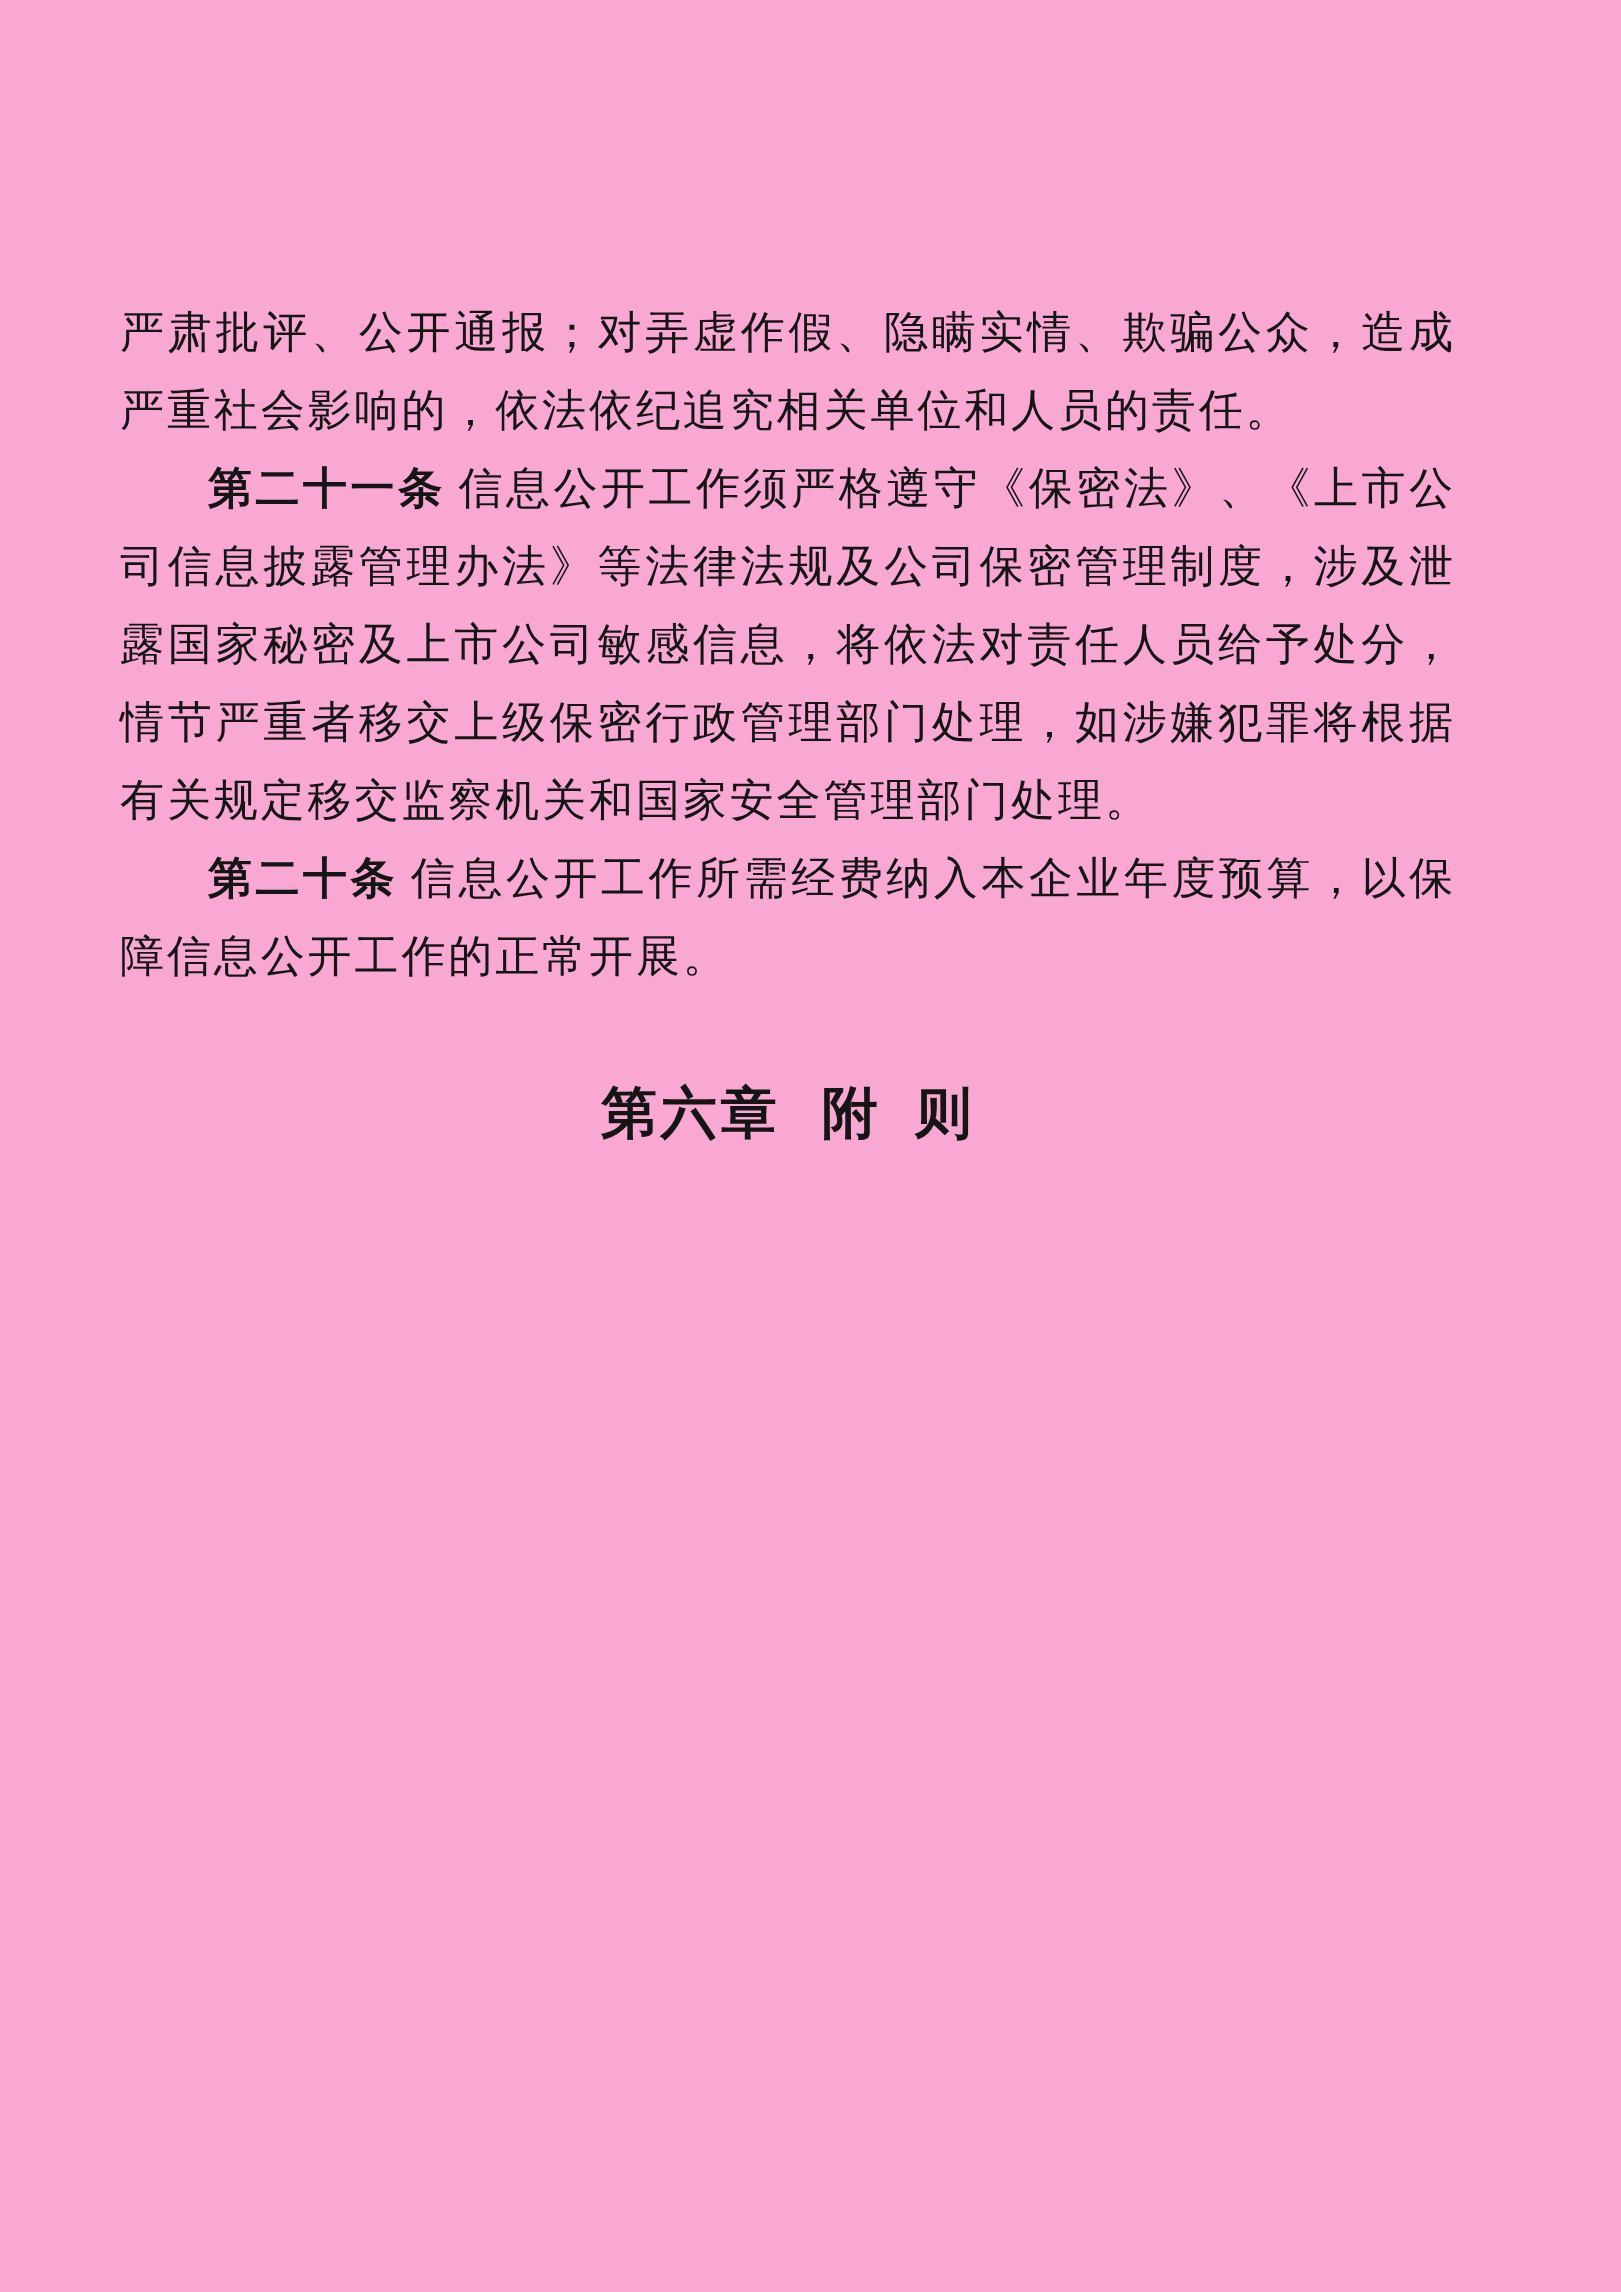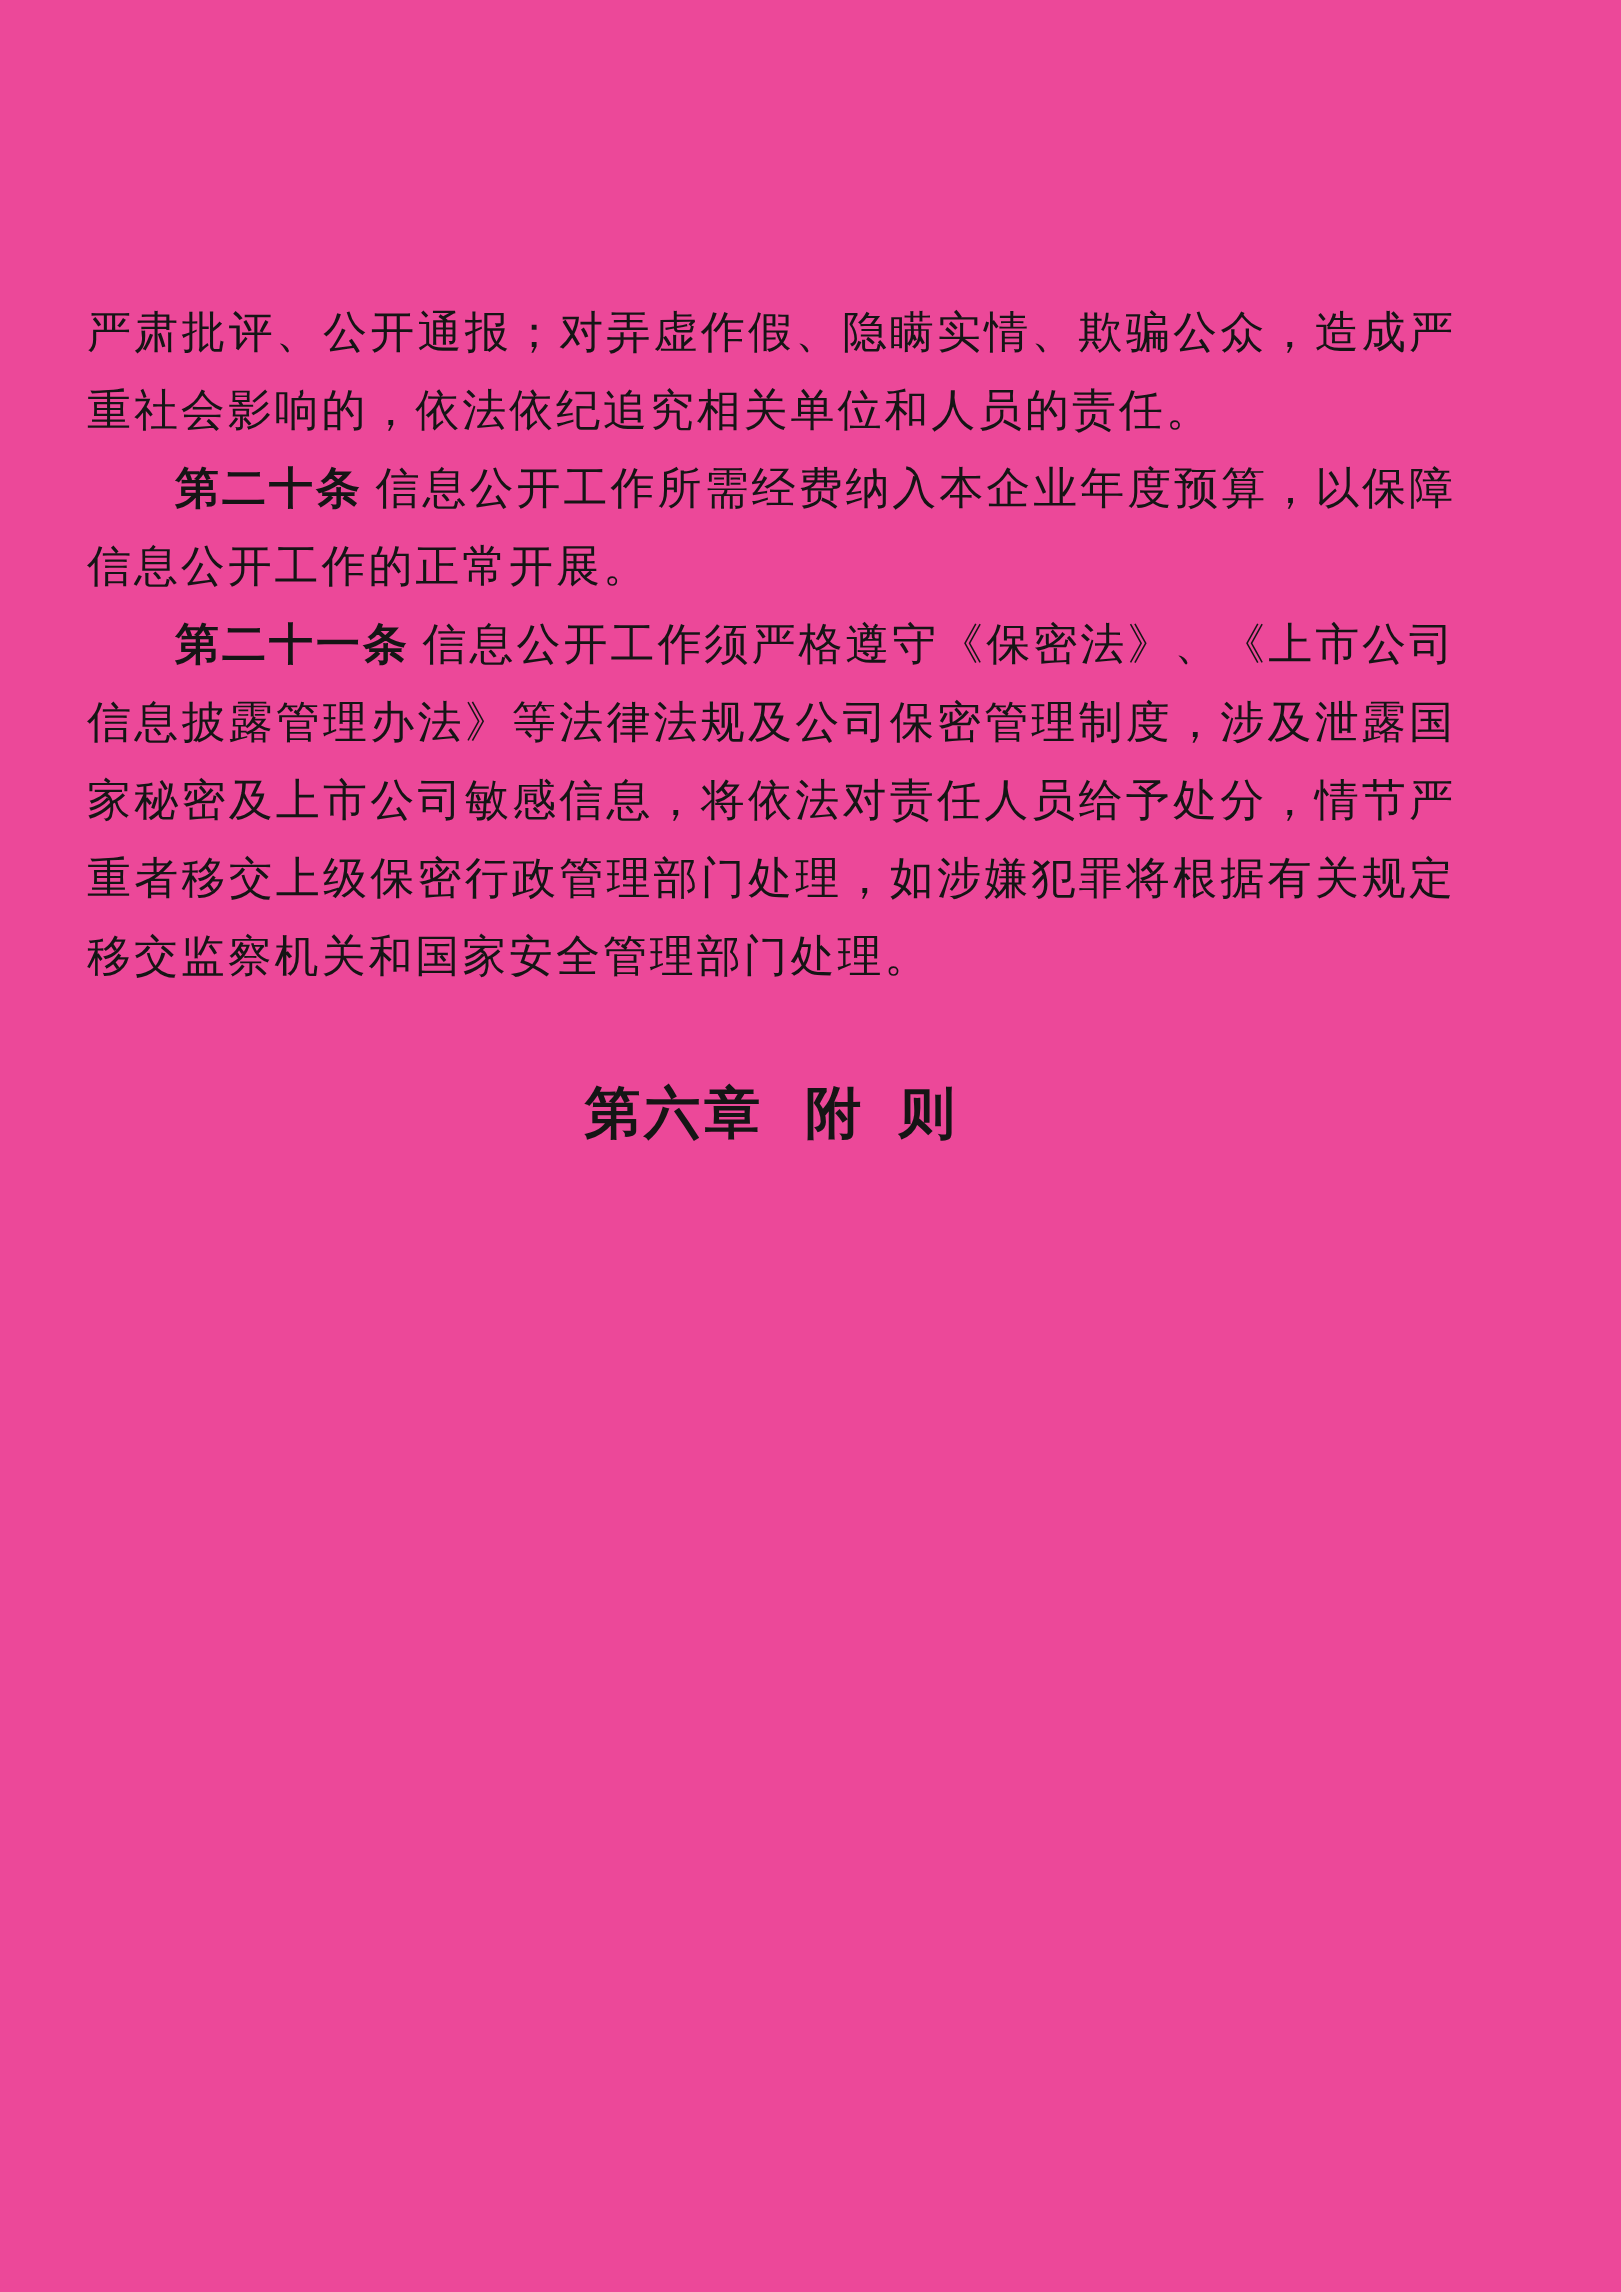--- a/index.html
+++ b/index.html
@@ -5,23 +5,23 @@
   html, body {
     margin: 0;
     padding: 0;
     background: #ffffff;
   }
   .page {
     position: relative;
     box-sizing: border-box;
     width: 1621px;
     height: 2293px;
-    background: #ec4899;
+    background: #f9a8d4;
     color: #151515;
-    padding: 294px 165px 0 87px;
+    padding: 294px 165px 0 120px;
     font-family: "Liberation Serif", "DejaVu Serif", serif;
     font-size: 44px;
     line-height: 78px;
     letter-spacing: 2.9px;
     overflow: hidden;
   }
   .para {
     margin: 0;
     text-align: justify;
   }
@@ -48,21 +48,21 @@
     word-spacing: 15.7px;
   }
 </style>
 </head>
 <body>
 
 <div class="page">
 
   <p class="para"><span>严肃批评、公开通报；对弄虚作假、隐瞒实情、欺骗公众，造成严重社会影响的，依法依纪追究相关单位和人员的责任。</span></p>
 
+  <p class="para indent"><span class="article-label">第二十一条</span><span>信息公开工作须严格遵守《保密法》、《上市公司信息披露管理办法》等法律法规及公司保密管理制度，涉及泄露国家秘密及上市公司敏感信息，将依法对责任人员给予处分，情节严重者移交上级保密行政管理部门处理，如涉嫌犯罪将根据有关规定移交监察机关和国家安全管理部门处理。</span></p>
+
   <p class="para indent"><span class="article-label">第二十条</span><span>信息公开工作所需经费纳入本企业年度预算，以保障信息公开工作的正常开展。</span></p>
-
-  <p class="para indent"><span class="article-label">第二十一条</span><span>信息公开工作须严格遵守《保密法》、《上市公司信息披露管理办法》等法律法规及公司保密管理制度，涉及泄露国家秘密及上市公司敏感信息，将依法对责任人员给予处分，情节严重者移交上级保密行政管理部门处理，如涉嫌犯罪将根据有关规定移交监察机关和国家安全管理部门处理。</span></p>
 
   <h2 class="chapter"><span class="chapter-no">第六章</span><span class="chapter-title">附 则</span></h2>
 
 
 </div>
 
 
 </body></html>

